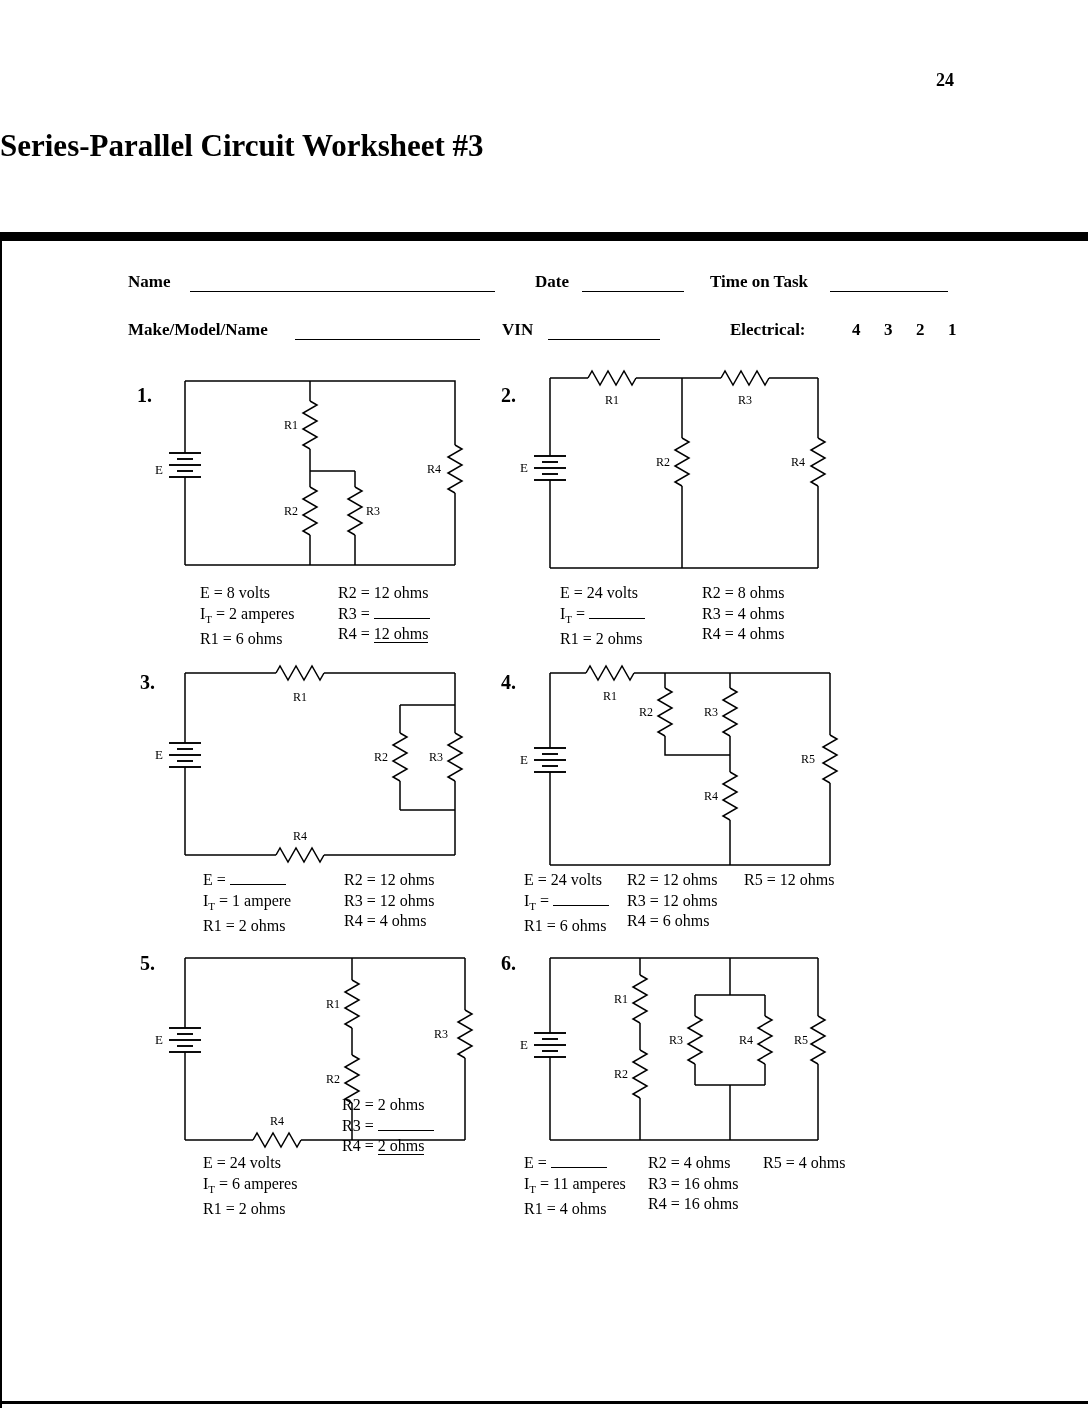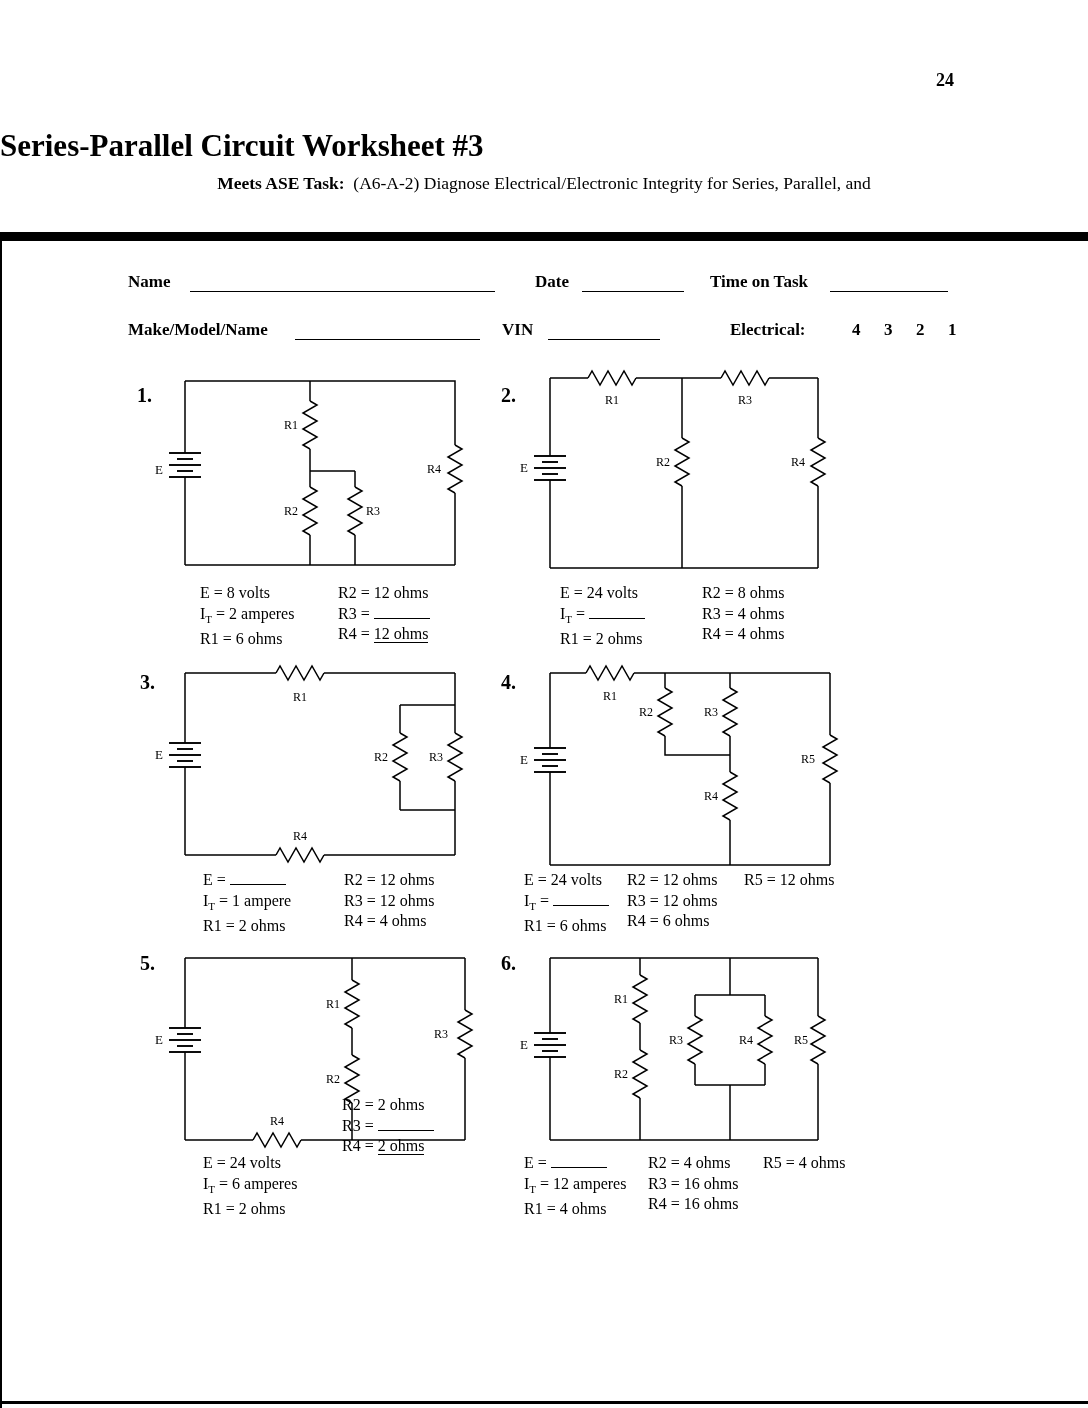--- a/index.html
+++ b/index.html
@@ -31,21 +31,20 @@
   .plate { stroke:#000; stroke-width:1.9; fill:none; }
 </style>
 </head>
 <body>
 
 <div>
 
   <div class="abs pnum">24</div>
   <div class="abs title">Series-Parallel Circuit Worksheet #3</div>
   <div class="abs subtitle">
-    <div><b>Meets ASE Task:</b>&nbsp; <span>(A6-A-2)  Diagnose Electrical/Electronic Integrity for Series, Parallel, and</span></div>
   </div>
   <div class="abs bar"></div>
   <div class="abs edge-left"></div>
   <div class="abs edge-bottom"></div>
 
   <span class="abs flabel" style="left:128px;top:272px">Name</span>
   <span class="abs blank" style="left:190px;top:272px;width:305px"></span>
   <span class="abs flabel" style="left:535px;top:272px">Date</span>
   <span class="abs blank" style="left:582px;top:272px;width:102px"></span>
   <span class="abs flabel" style="left:710px;top:272px">Time on Task</span>
@@ -264,21 +263,21 @@
       <div class="val-row"><span>R1</span> = <span>2 ohms</span></div>
     </div>
   <div class="abs vals" style="left:342px;top:1095px">
       <div class="val-row"><span>R2</span> = <span>2 ohms</span></div>
       <div class="val-row"><span>R3</span> = <span class="blank-sm"></span></div>
       <div class="val-row"><span>R4</span> = <span class="uline">2 ohms</span></div>
     </div>
 
   <div class="abs vals" style="left:524px;top:1153px">
       <div class="val-row"><span>E</span> = <span class="blank-sm"></span></div>
-      <div class="val-row"><span>I</span><sub>T</sub> = <span>12 amperes</span></div>
+      <div class="val-row"><span>I</span><sub>T</sub> = <span>11 amperes</span></div>
       <div class="val-row"><span>R1</span> = <span>4 ohms</span></div>
     </div>
   <div class="abs vals" style="left:648px;top:1153px">
       <div class="val-row"><span>R2</span> = <span>4 ohms</span></div>
       <div class="val-row"><span>R3</span> = <span>16 ohms</span></div>
       <div class="val-row"><span>R4</span> = <span>16 ohms</span></div>
     </div>
   <div class="abs vals" style="left:763px;top:1153px">
       <div class="val-row"><span>R5</span> = <span>4 ohms</span></div>
     </div>

